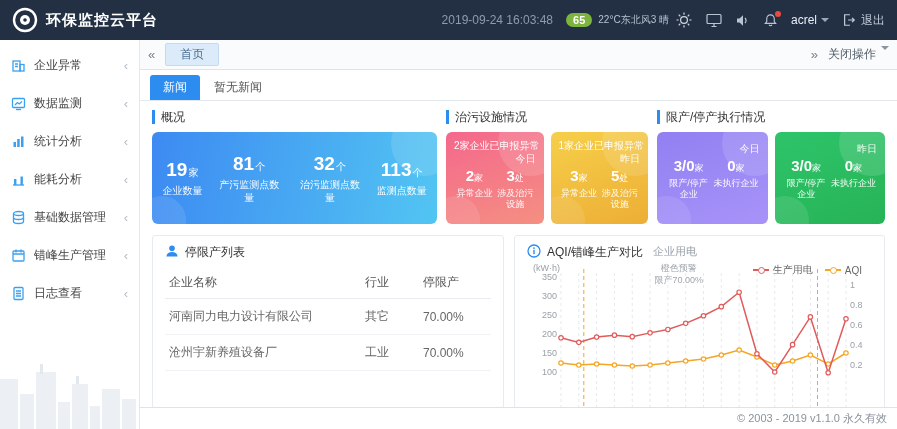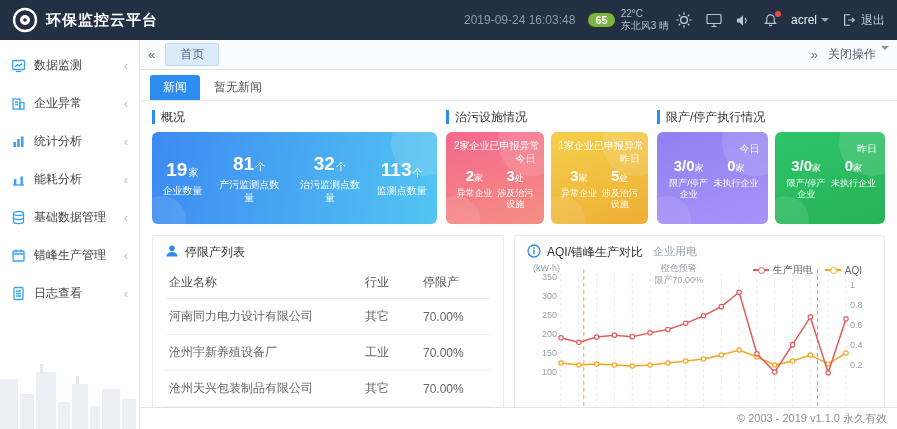--- a/index.html
+++ b/index.html
@@ -8,21 +8,21 @@
   .app { width:897px; height:429px; display:flex; flex-direction:column; overflow:hidden; }
 
   
   .hdr { height:40px; background:#233044; display:flex; align-items:center; padding:0 12px; flex:none; }
   .hdr .logo { width:26px; height:26px; margin-right:8px; flex:none; }
   .hdr h1 { color:#fff; font-size:15px; font-weight:bold; letter-spacing:1px; }
   .hdr-right { margin-left:auto; display:flex; align-items:center; gap:13px; color:#9aa7b8; font-size:12px; }
   .dt { color:#8e9bab; }
   .weather { display:flex; align-items:center; gap:6px; }
   .aqi-badge { background:#7cb43e; color:#fff; font-size:11px; font-weight:bold; border-radius:8px; padding:1px 7px; }
-  .wcol { display:flex; flex-direction:column; line-height:1.25; font-size:10px; color:#b6c2d1; }
+  .wcol { display:flex; flex-direction:row; line-height:1.25; font-size:10px; color:#b6c2d1; }
   .hicon { display:inline-flex; align-items:center; position:relative; cursor:pointer; }
   .bell-dot { position:absolute; top:-2px; right:-3px; width:6px; height:6px; border-radius:50%; background:#e74c3c; }
   .user { color:#e8eef5; display:flex; align-items:center; gap:4px; cursor:pointer; }
   .caret { width:0; height:0; border-left:4px solid transparent; border-right:4px solid transparent; border-top:4px solid #9aa7b8; display:inline-block; }
   .logout { display:flex; align-items:center; gap:5px; color:#c3cdd9; cursor:pointer; }
 
   
   .layout { flex:1; display:flex; min-height:0; }
   .sidebar { width:140px; background:#fff; border-right:1px solid #e3e8ef; position:relative; padding-top:6px; flex:none; overflow:hidden; }
   .side-item { height:38px; display:flex; align-items:center; gap:8px; padding:0 11px; font-size:12px; color:#444; cursor:pointer; position:relative; z-index:1; }
@@ -170,34 +170,34 @@
         <span>退出</span>
       </span>
     </div>
   </header>
 
   <div class="layout">
 
     <aside class="sidebar">
       <div class="side-item">
         <svg width="15" height="15" viewBox="0 0 15 15" fill="none" stroke="#3aa0f0" stroke-width="1.3">
+          <rect x="2" y="3" width="7" height="10"></rect>
+            <rect x="9" y="6.5" width="4" height="6.5"></rect>
+            <path d="M4 6h3M4 8.5h3"></path>
+        </svg>
+        <span>企业异常</span>
+        <span class="chev"></span>
+      </div>
+      <div class="side-item">
+        <svg width="15" height="15" viewBox="0 0 15 15" fill="none" stroke="#3aa0f0" stroke-width="1.3">
           <rect x="1.5" y="2.5" width="12" height="9" rx="1"></rect>
             <path d="M5 13.5h5"></path>
             <path d="M4 9l2.4-2.4 1.8 1.4L11 5.4"></path>
         </svg>
         <span>数据监测</span>
-        <span class="chev"></span>
-      </div>
-      <div class="side-item">
-        <svg width="15" height="15" viewBox="0 0 15 15" fill="none" stroke="#3aa0f0" stroke-width="1.3">
-          <rect x="2" y="3" width="7" height="10"></rect>
-            <rect x="9" y="6.5" width="4" height="6.5"></rect>
-            <path d="M4 6h3M4 8.5h3"></path>
-        </svg>
-        <span>企业异常</span>
         <span class="chev"></span>
       </div>
       <div class="side-item">
         <svg width="15" height="15" viewBox="0 0 15 15">
           <rect x="2.5" y="8" width="2.5" height="5" fill="#3aa0f0"></rect>
             <rect x="6.2" y="5" width="2.5" height="8" fill="#3aa0f0"></rect>
             <rect x="10" y="2.5" width="2.5" height="10.5" fill="#3aa0f0"></rect>
         </svg>
         <span>统计分析</span>
         <span class="chev"></span>
@@ -386,25 +386,20 @@
               </thead>
               <tbody>
                 <tr>
                   <td>河南同力电力设计有限公司</td>
                   <td>其它</td>
                   <td>70.00%</td>
                 </tr>
                 <tr>
                   <td>沧州宇新养殖设备厂</td>
                   <td>工业</td>
-                  <td>70.00%</td>
-                </tr>
-                <tr>
-                  <td>沧州天兴包装制品有限公司</td>
-                  <td>其它</td>
                   <td>70.00%</td>
                 </tr>
               </tbody>
             </table>
           </section>
 
           <section class="panel panel-aqi">
             <div class="panel-title">
               <svg width="14" height="14" viewBox="0 0 14 14">
                 <circle cx="7" cy="7" r="6" fill="none" stroke="#2d8cf0" stroke-width="1.3"></circle>

